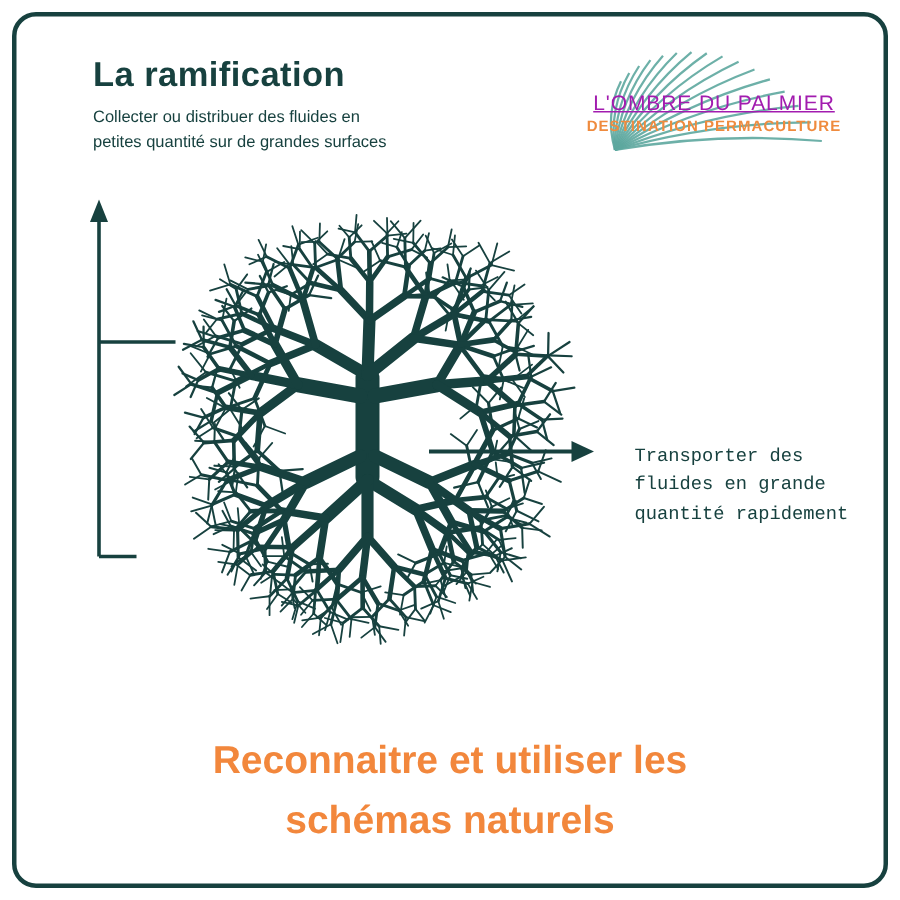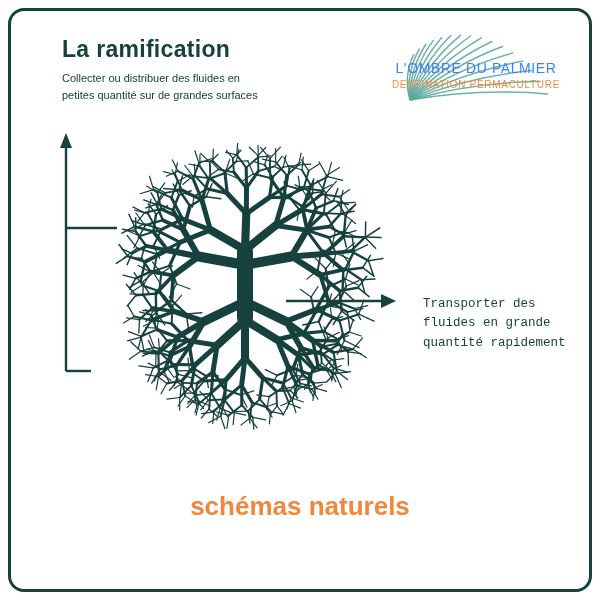--- a/index.html
+++ b/index.html
@@ -24,22 +24,22 @@
     font-size:23px; font-weight:bold; letter-spacing:.3px; z-index:2;
   }
   .ram-desc {
     position:absolute; left:62px; top:70px; width:198px;
     font-size:11px; line-height:1.55; z-index:2;
   }
   .logo {
     position:absolute; left:376px; top:60px; width:200px;
     text-align:center; z-index:2;
   }
-  .logo-line1 { font-size:14px; color:#3b82f6; letter-spacing:.6px; }
-  .logo-line2 { font-size:10px; font-weight:normal; color:#ef8b3e; letter-spacing:.7px; margin-top:3px; }
+  .logo-line1 { font-size:14px; color:#a21caf; letter-spacing:.6px;text-decoration:underline; }
+  .logo-line2 { font-size:10px; font-weight:bold; color:#ef8b3e; letter-spacing:.7px; margin-top:3px; }
   .canal {
     position:absolute; left:423px; top:286px; width:152px; z-index:2;
   }
   .canal-title { font-size:21px; font-weight:bold; letter-spacing:.3px; }
   .canal-desc { margin-top:9px; font-size:12.5px; line-height:1.55;font-family:Liberation Mono, monospace; }
   .footer {
     position:absolute; left:0; right:0; top:486px;
     text-align:center; color:#f2873c;
     font-size:26px; font-weight:bold; line-height:1.55; z-index:2;
   }
@@ -762,14 +762,15 @@
 <div class="logo">
   <div class="logo-line1">L'OMBRE DU PALMIER</div>
   <div class="logo-line2">DESTINATION PERMACULTURE</div>
 </div>
 
 <div class="canal">
   <div class="canal-desc">Transporter des fluides en grande quantité rapidement</div>
 </div>
 
 <div class="footer">
+  <div>Reconnaitre et utiliser les</div>
   <div>schémas naturels</div>
 </div>
 
 </body></html>

